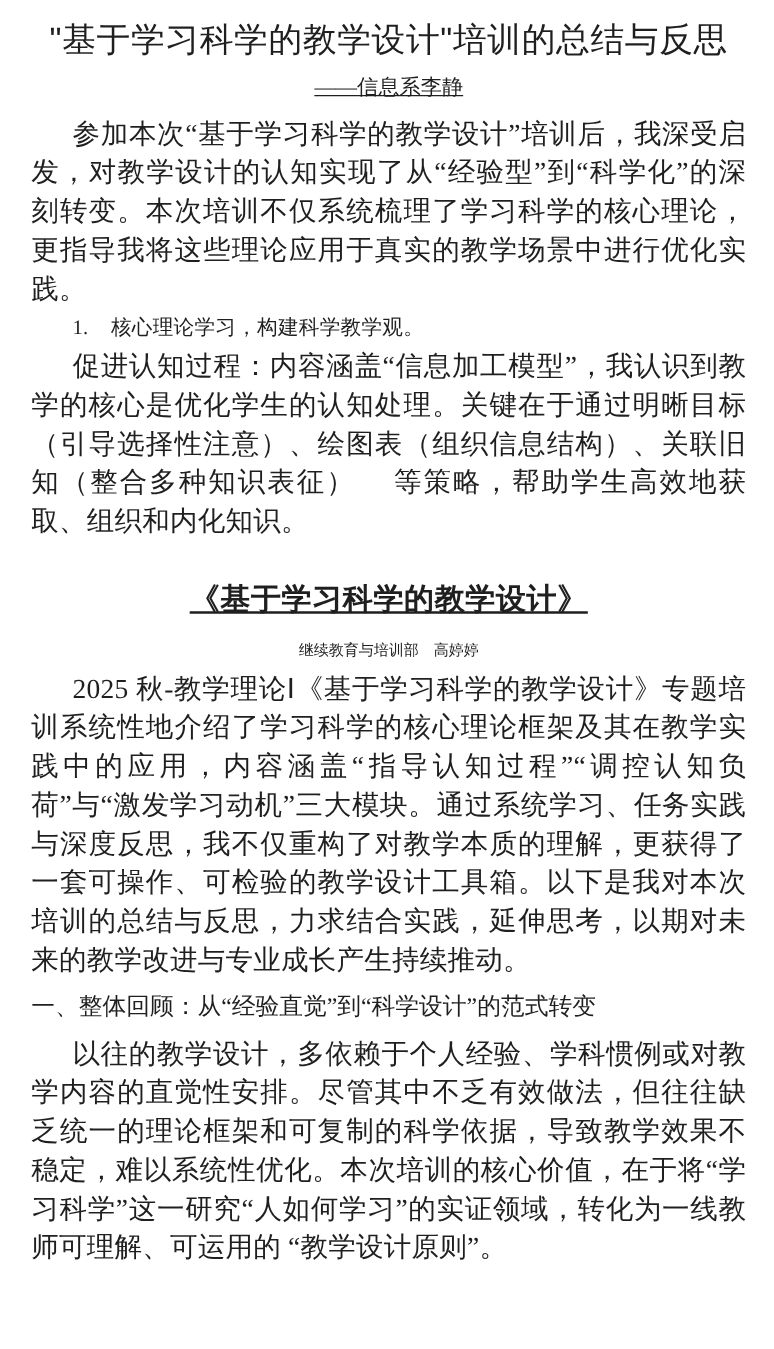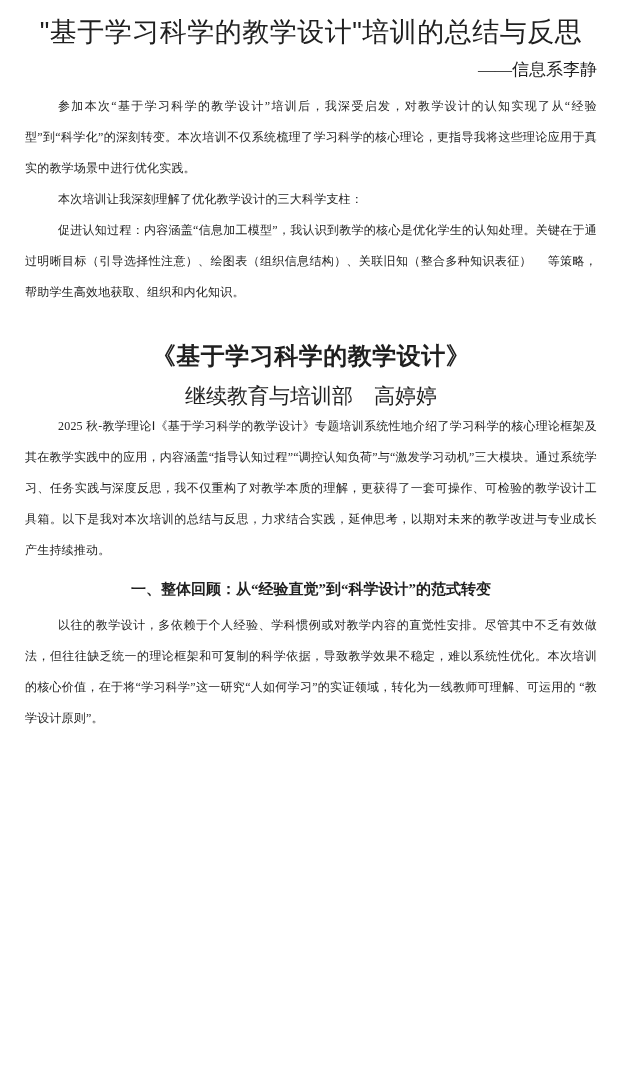--- a/index.html
+++ b/index.html
@@ -22,27 +22,28 @@
     font-family: "Liberation Sans", sans-serif;
     font-weight: 500;
     font-size: 27px;
     line-height: 44px;
     text-align: center;
     margin: 0;
     letter-spacing: 0.5px;
     white-space: nowrap;
   }
   .doc1-byline {
-    text-align: right;
+    text-align: center;
     font-size: 17px;
     line-height: 28px;
     margin-top: 2px;
+    text-decoration: underline;
   }
   .body-para {
-    font-size: 12px;
+    font-size: 22px;
     line-height: 31px;
     text-align: justify;
     margin: 0;
     text-indent: 33px;
     letter-spacing: 0.2px;
   }
   .first-para { margin-top: 7px; }
   .list-line {
     font-size: 16.5px;
     line-height: 31px;
@@ -54,50 +55,51 @@
     margin-right: 18px;
   }
   .doc2-title {
     text-align: center;
     font-size: 24px;
     font-weight: bold;
     line-height: 45px;
     margin: 0;
     letter-spacing: 0.5px;
   }
-  .doc2-title.line1 { margin-top: 26px; }
+  .doc2-title.line1 { margin-top: 26px; text-decoration: underline; }
   .doc2-byline {
     text-align: center;
-    font-size: 21px;
+    font-size: 12px;
     line-height: 30px;
     margin-top: 2px;
   }
   .doc2-intro { }
   .section-heading {
-    text-align: center;
-    font-size: 15px;
-    font-weight: bold;
+    font-size: 19px;
+    font-weight: normal;
     line-height: 38px;
     margin: 4px 0 2px 0;
     white-space: nowrap;
   }
 </style>
 </head>
 <body>
 
 <div class="page">
 
   <h1 class="doc1-title">"基于学习科学的教学设计"培训的总结与反思</h1>
 
   <div class="doc1-byline">——信息系李静</div>
 
   <p class="body-para first-para">参加本次“基于学习科学的教学设计”培训后，我深受启发，对教学设计的认知实现了从“经验型”到“科学化”的深刻转变。本次培训不仅系统梳理了学习科学的核心理论，更指导我将这些理论应用于真实的教学场景中进行优化实践。</p>
 
+  <div class="list-line">
+    <span class="list-number">1.</span><span>核心理论学习，构建科学教学观。</span>
+  </div>
 
-  <p class="body-para">本次培训让我深刻理解了优化教学设计的三大科学支柱：</p>
 
   <p class="body-para">促进认知过程：内容涵盖“信息加工模型”，我认识到教学的核心是优化学生的认知处理。关键在于通过明晰目标（引导选择性注意）、绘图表（组织信息结构）、关联旧知（整合多种知识表征）　 等策略，帮助学生高效地获取、组织和内化知识。</p>
 
 
   <h2 class="doc2-title line1">《基于学习科学的教学设计》</h2>
 
 
   <div class="doc2-byline">继续教育与培训部　高婷婷</div>
 
   <p class="body-para doc2-intro">2025 秋-教学理论Ⅰ《基于学习科学的教学设计》专题培训系统性地介绍了学习科学的核心理论框架及其在教学实践中的应用，内容涵盖“指导认知过程”“调控认知负荷”与“激发学习动机”三大模块。通过系统学习、任务实践与深度反思，我不仅重构了对教学本质的理解，更获得了一套可操作、可检验的教学设计工具箱。以下是我对本次培训的总结与反思，力求结合实践，延伸思考，以期对未来的教学改进与专业成长产生持续推动。</p>

